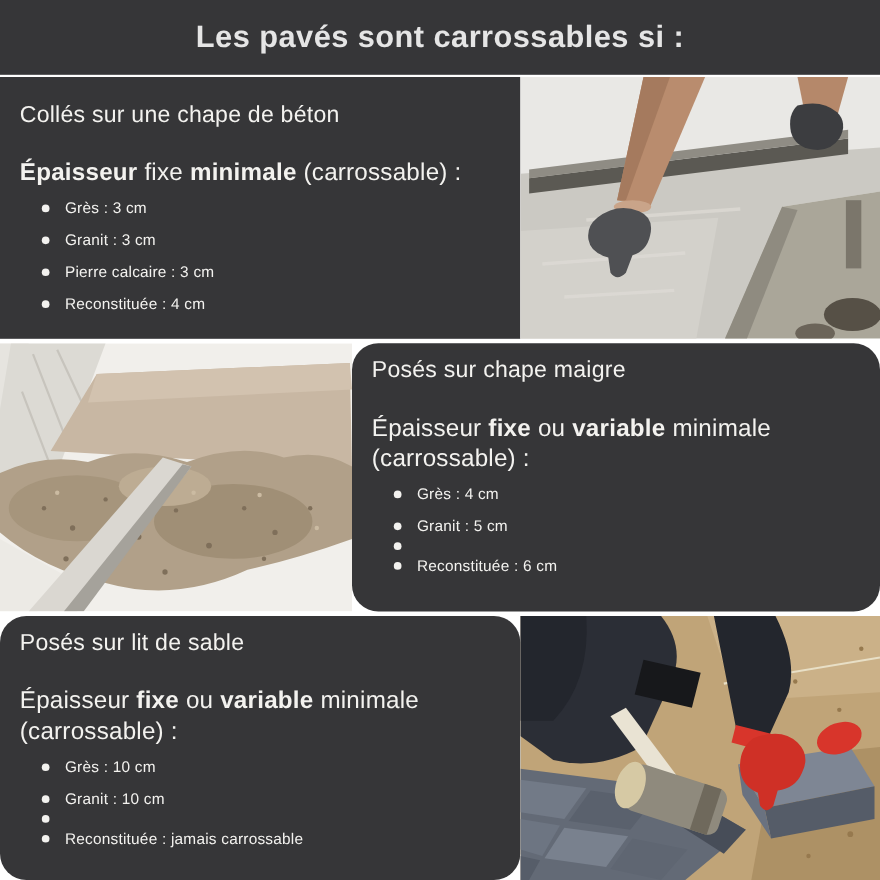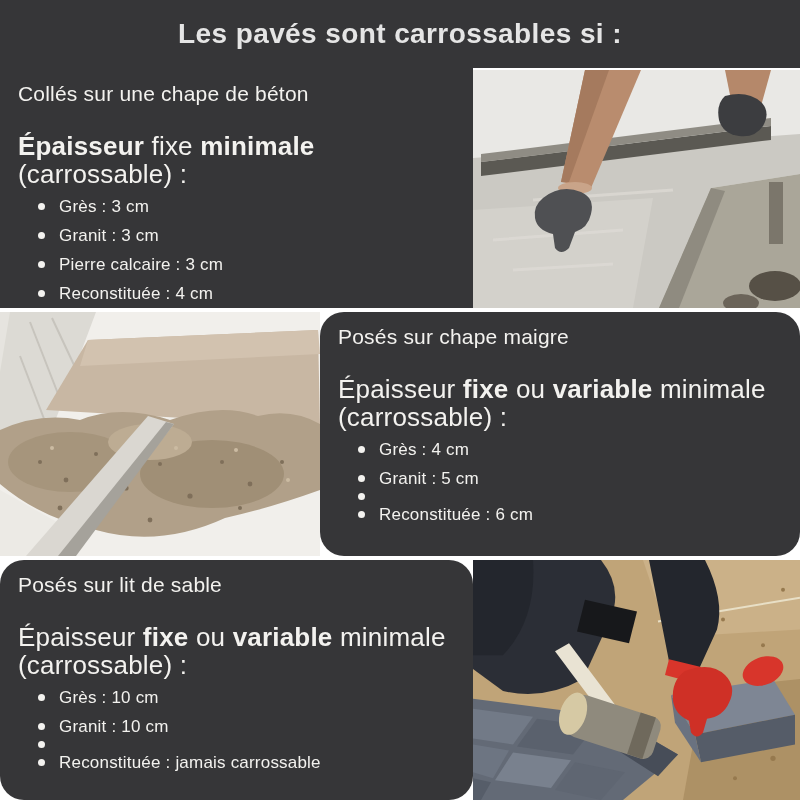--- a/index.html
+++ b/index.html
@@ -15,46 +15,46 @@
   .topbar{
     position:absolute;top:0;left:0;width:800px;height:68px;
     background:#363638;display:flex;align-items:center;justify-content:center;
   }
   .topbar h1{
     margin:0;color:#e5e5e5;font-size:28px;font-weight:bold;letter-spacing:.4px;
   }
 
   
   .row{position:absolute;left:0;width:800px;display:flex;}
-  .row1{top:70px;height:238px;align-items:flex-end;}
+  .row1{top:70px;height:238px;}
   .row2{top:312px;height:244px;}
   .row3{top:560px;height:240px;}
 
   .panel{
     background:#363638;color:#f3f2ef;
     box-sizing:border-box;padding:22px 16px 0 18px;
     letter-spacing:.2px;
   }
   .pad-sm{padding-top:12px;border-radius:24px;}
   .row1 .panel{width:473px;}
   .row2 .panel{width:480px;}
   .row3 .panel{width:527px;}
 
   .photo{margin:0;overflow:hidden;flex:0 0 auto;}
   .row1 .photo{width:327px;}
   .row2 .photo{width:320px;}
   .row3 .photo{width:327px;}
   .photo svg{display:block;width:100%;height:100%;}
 
   .heading{margin:0;font-size:21px;font-weight:400;line-height:25px;}
-  .spec{margin:26px 0 4px 0;font-size:26px;font-weight:400;line-height:28px;}
+  .spec{margin:26px 0 4px 0;font-size:22px;font-weight:400;line-height:28px;}
   .spec .b{font-weight:bold;}
 
   .list{list-style:none;margin:0;padding:0 0 0 20px;}
-  .list li{display:flex;align-items:center;font-size:17px;line-height:29px;}
+  .list li{display:flex;align-items:center;font-size:14px;line-height:29px;}
   .dot{
     flex:0 0 auto;width:7px;height:7px;border-radius:50%;
     background:#f3f2ef;margin-right:14px;
   }
 </style>
 </head>
 <body>
 
 <div class="canvas">
 

